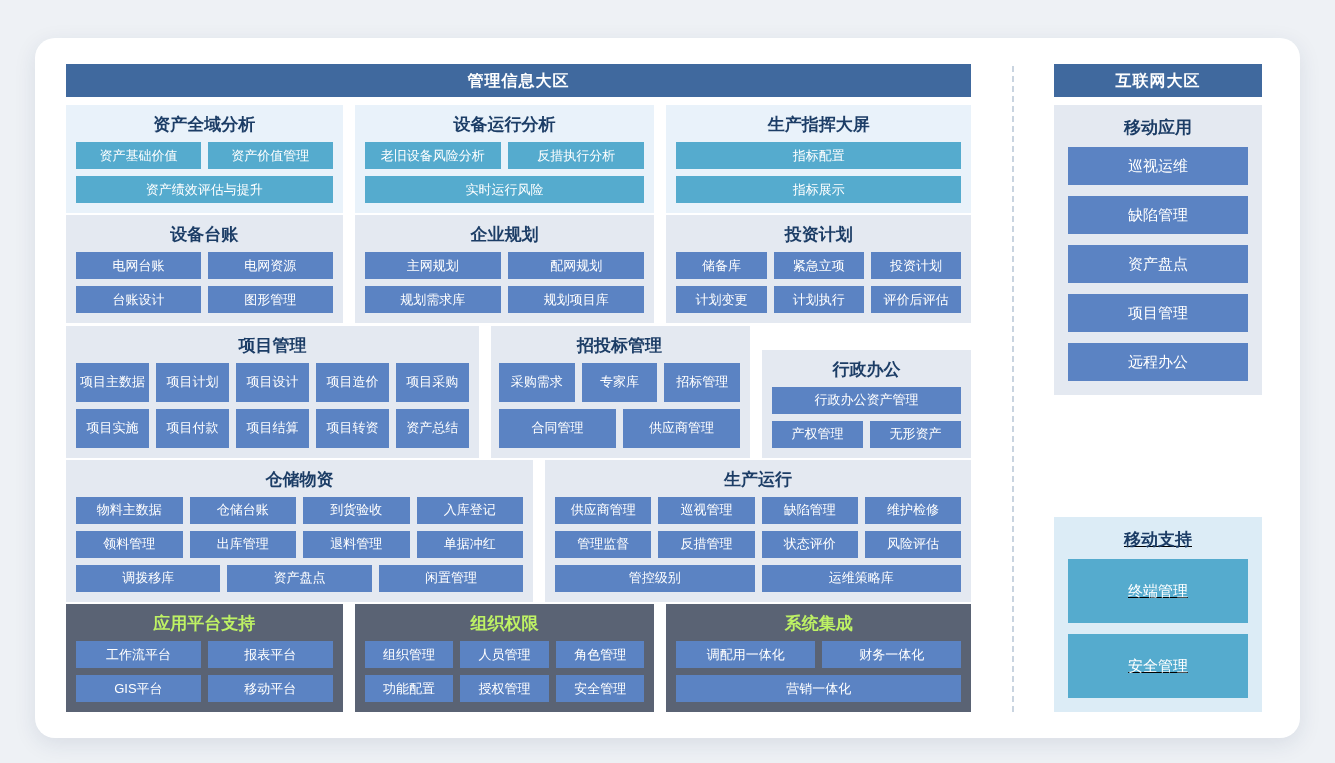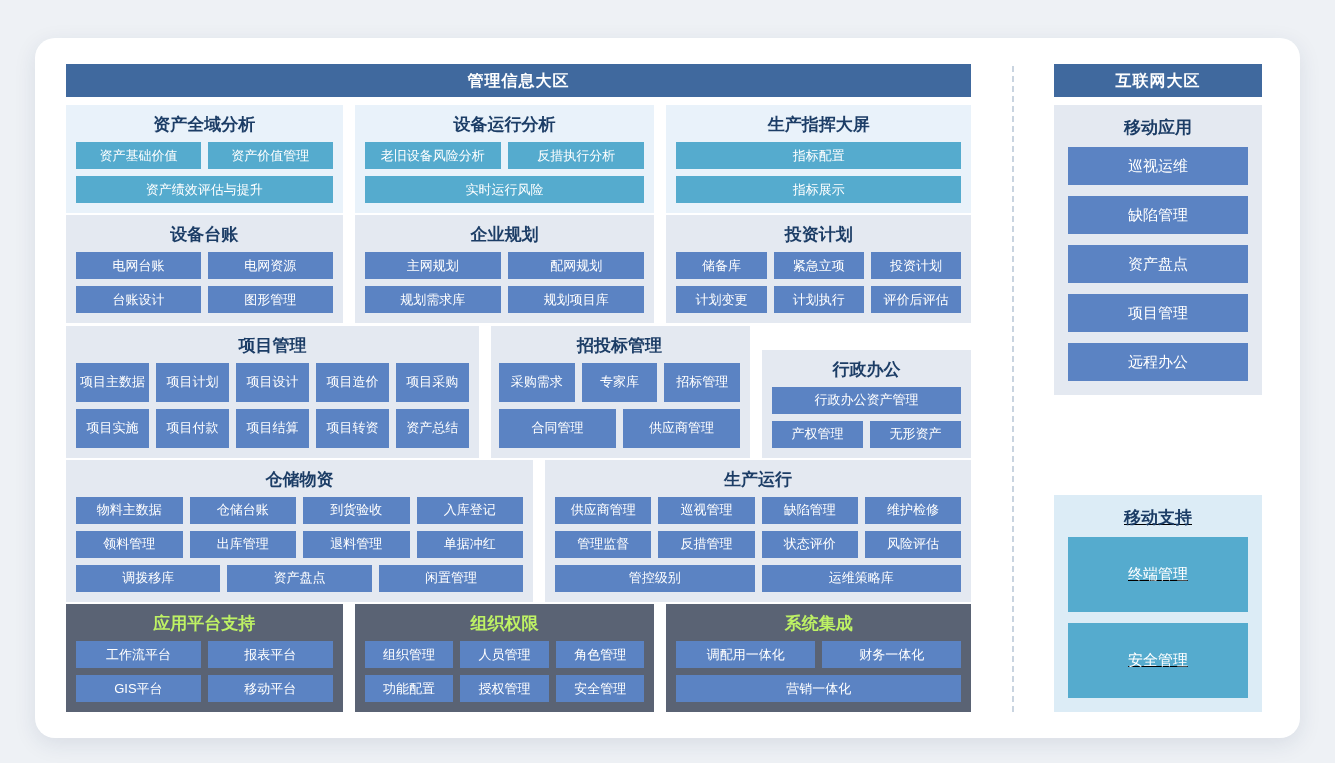--- a/index.html
+++ b/index.html
@@ -50,21 +50,21 @@
   .rpanel{padding:8px 14px 14px;display:flex;flex-direction:column;}
   .rpanel.gray{background:var(--panel-gray);}
   .rpanel.soft{background:var(--panel-soft);text-decoration:underline;}
   .rpanel .panel-title{padding:6px 0 10px;}
   .rbtns{display:flex;flex-direction:column;gap:11px;}
   .rbtn{
     display:flex;align-items:center;justify-content:center;color:#fff;
     font-size:15px;cursor:pointer;
   }
   .rpanel.gray .rbtn{height:38px;background:var(--btn-blue);}
-  .rpanel.soft .rbtn{height:75px;background:var(--btn-teal);}
+  .rpanel.soft .rbtn{height:64px;background:var(--btn-teal);}
 </style>
 </head>
 <body>
 
 <div class="card">
 
   <div class="left-zone">
     <div class="zone-header">管理信息大区</div>
     <div class="rows">
         <div class="panel-row">

